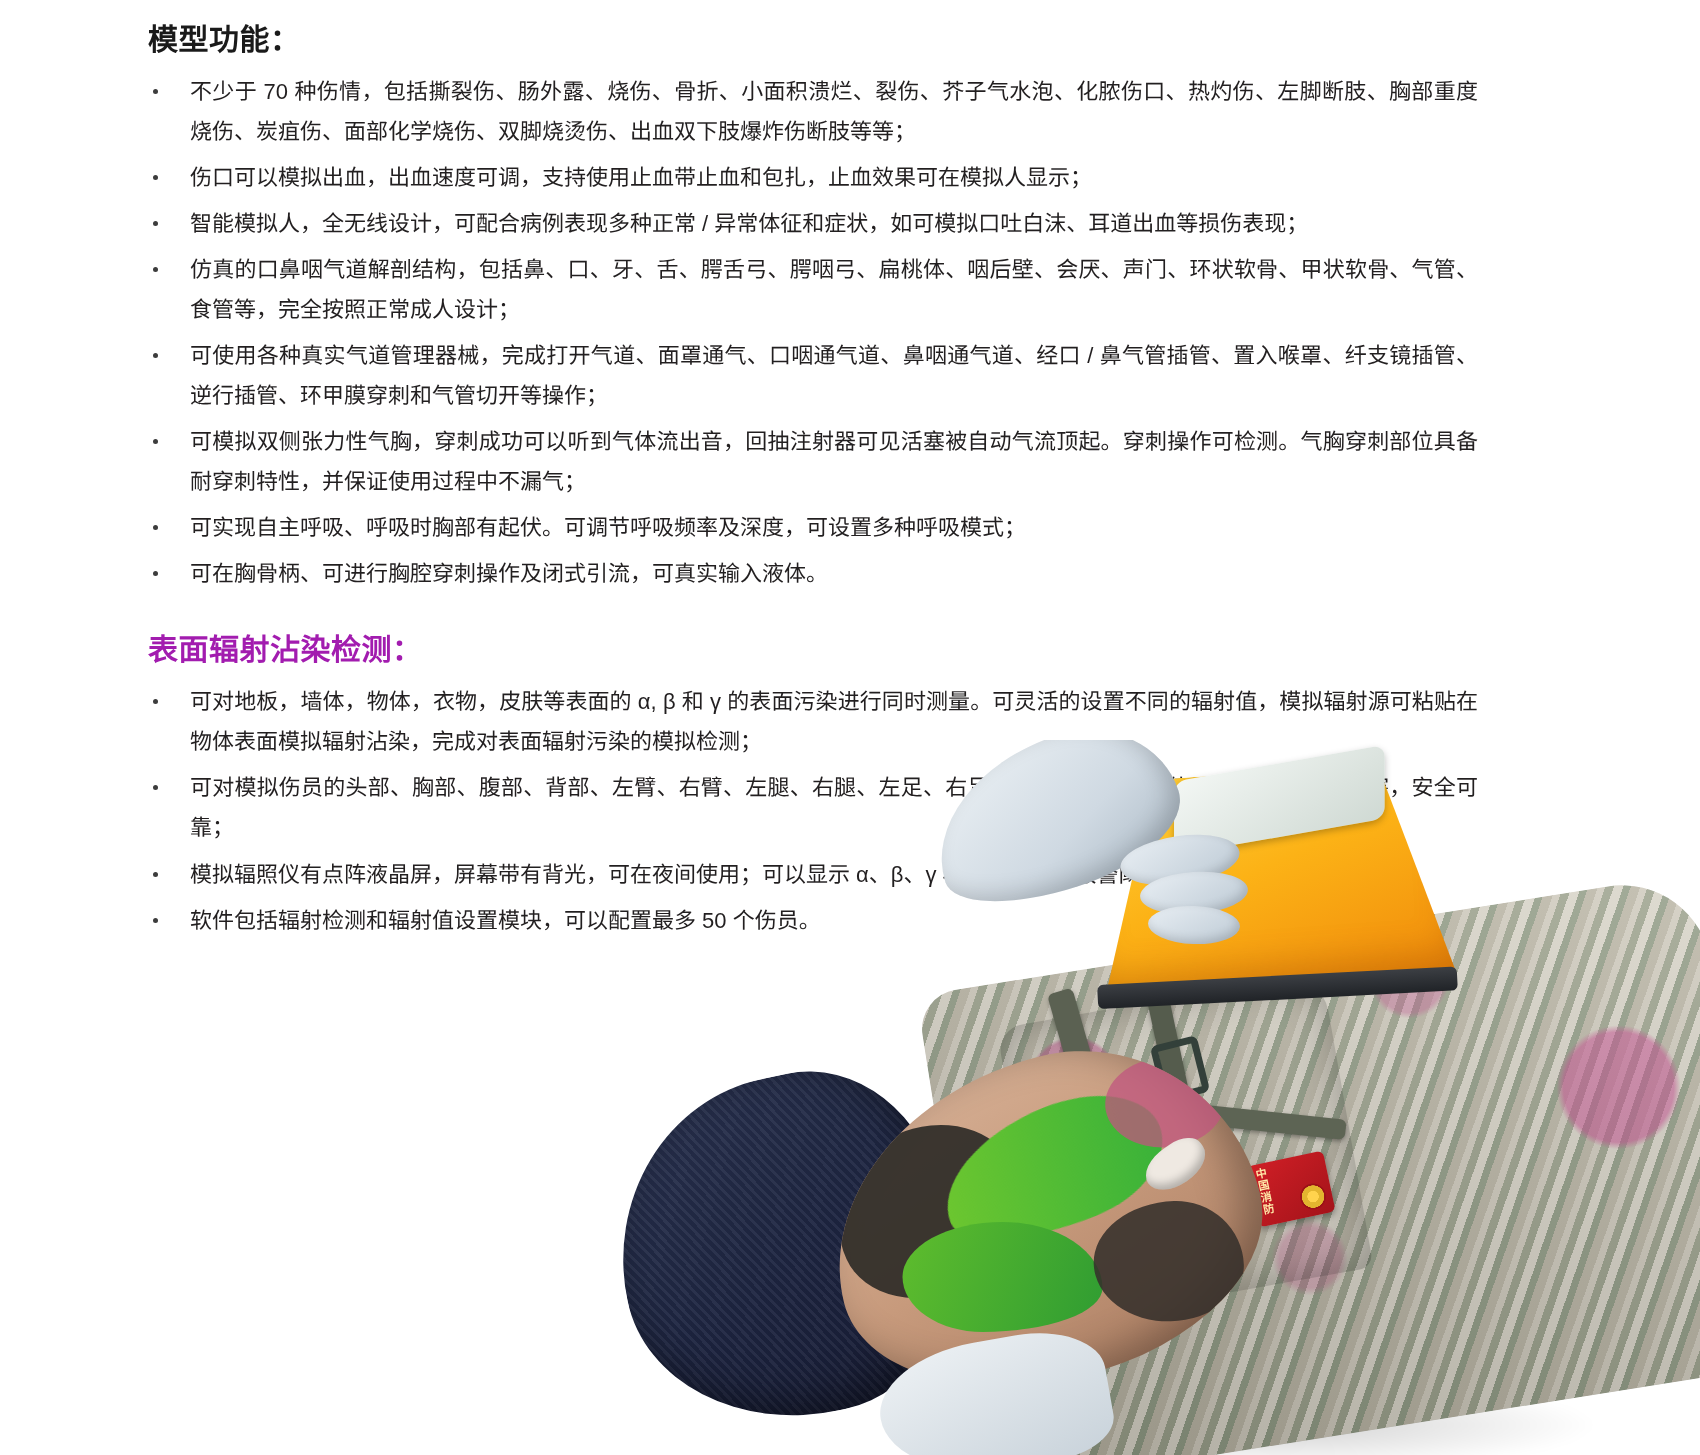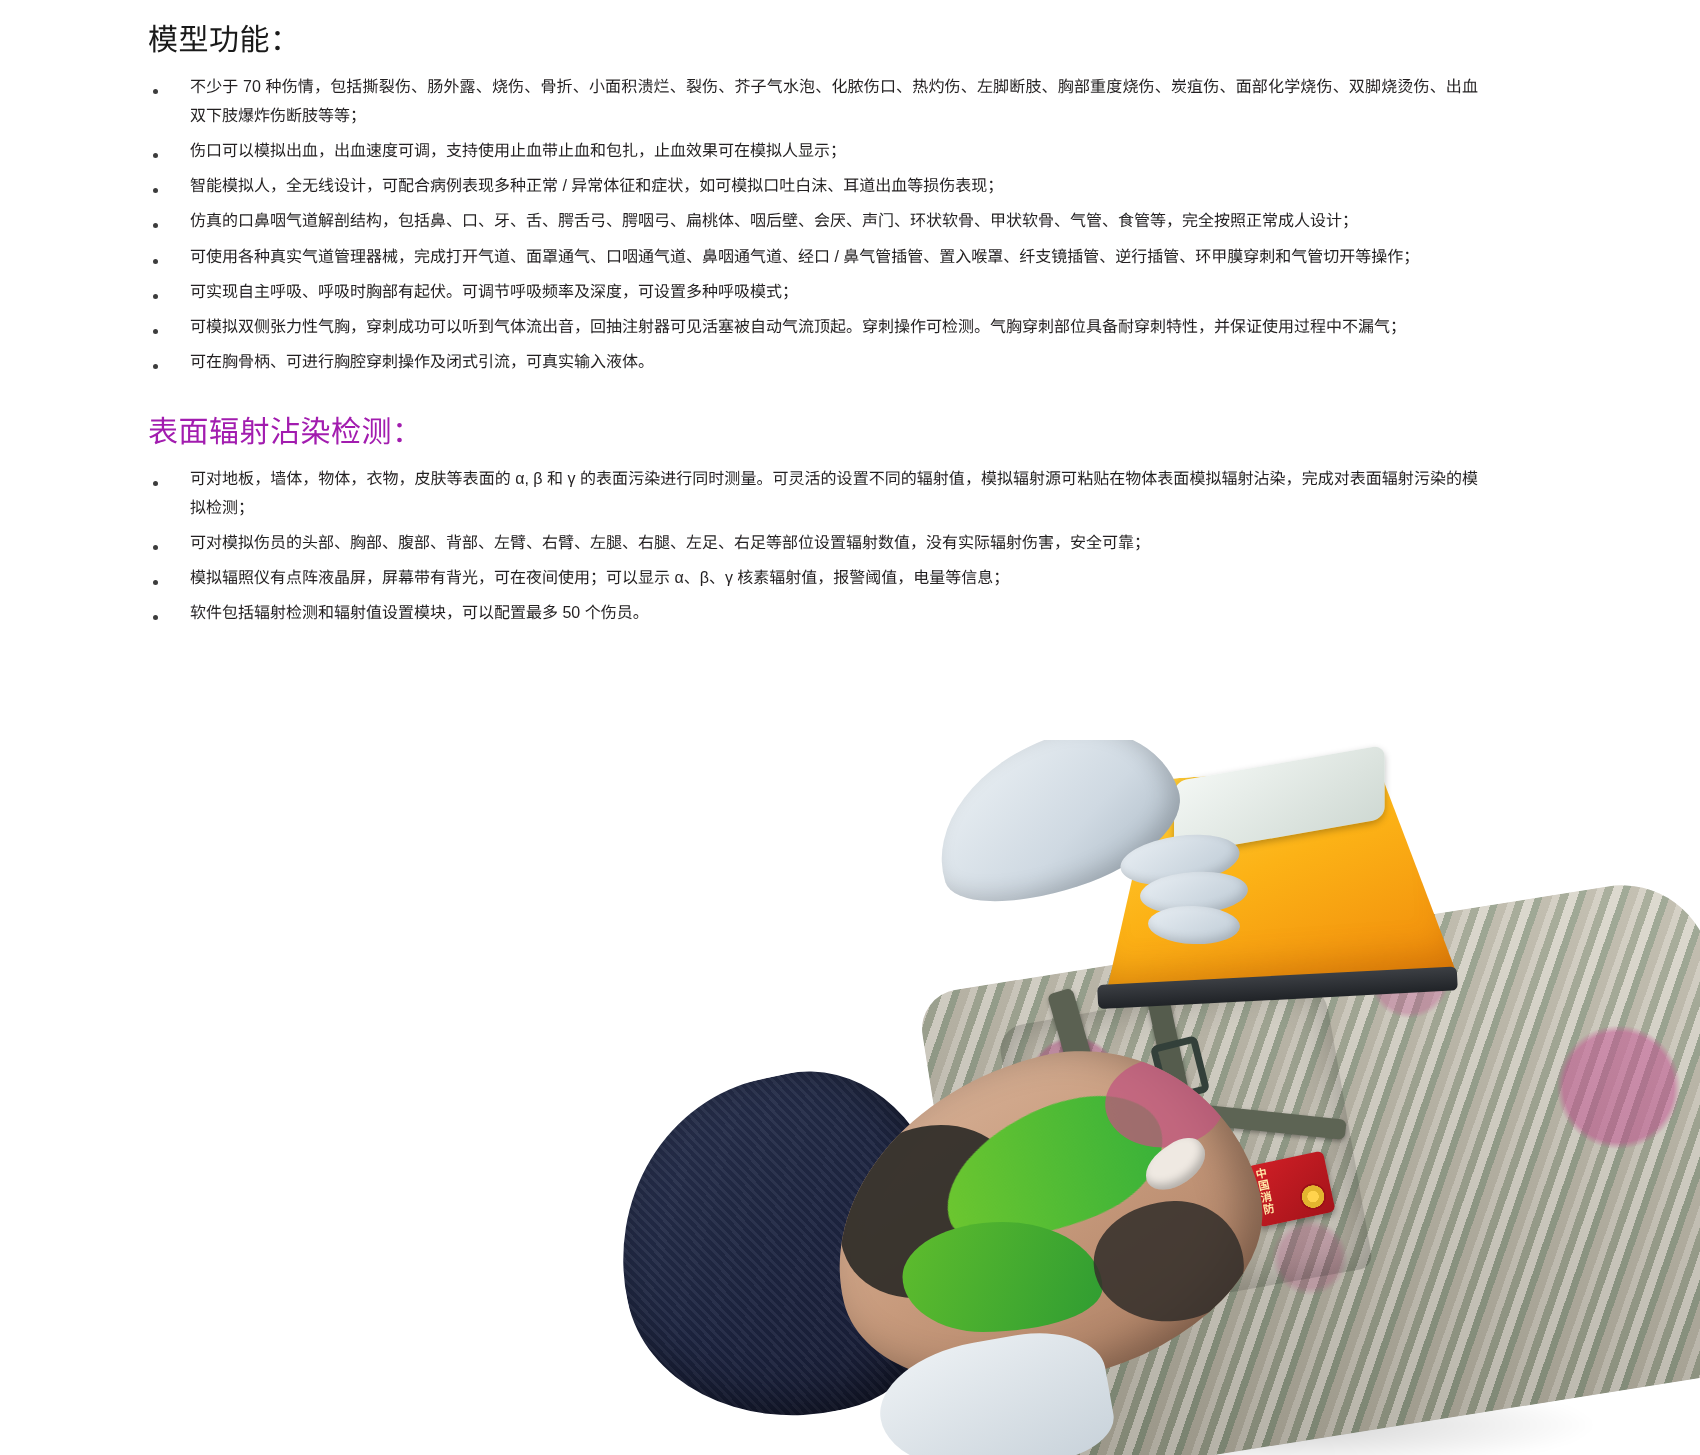--- a/index.html
+++ b/index.html
@@ -24,21 +24,21 @@
 
   .content {
     position: absolute;
     left: 148px;
     top: 22px;
     width: 1330px;
   }
 
   .section-title {
     font-size: 30px;
-    font-weight: normal;
+    font-weight: bold;
     letter-spacing: 0.5px;
     margin: 0 0 14px 0;
     line-height: 1.2;
   }
   .section-title.green {
     color: #a21caf;
   }
   .section-title.dark {
     color: #1a1a1a;
   }
@@ -49,21 +49,21 @@
 
   ul.bullets {
     list-style: none;
     margin: 0;
     padding: 0;
   }
   ul.bullets > li {
     position: relative;
     padding-left: 42px;
     margin-bottom: 6px;
-    font-size: 16px;
+    font-size: 22px;
     line-height: 1.82;
     color: #221f20;
     text-align: justify;
     text-justify: inter-ideograph;
   }
   ul.bullets > li::before {
     content: "";
     position: absolute;
     left: 5px;
     top: 17px;
@@ -377,22 +377,22 @@
   <div class="content">
 
     <section class="section">
       <h2 class="section-title dark">模型功能：</h2>
       <ul class="bullets">
         <li>不少于 70 种伤情，包括撕裂伤、肠外露、烧伤、骨折、小面积溃烂、裂伤、芥子气水泡、化脓伤口、热灼伤、左脚断肢、胸部重度烧伤、炭疽伤、面部化学烧伤、双脚烧烫伤、出血双下肢爆炸伤断肢等等；</li>
         <li>伤口可以模拟出血，出血速度可调，支持使用止血带止血和包扎，止血效果可在模拟人显示；</li>
         <li>智能模拟人，全无线设计，可配合病例表现多种正常 / 异常体征和症状，如可模拟口吐白沫、耳道出血等损伤表现；</li>
         <li>仿真的口鼻咽气道解剖结构，包括鼻、口、牙、舌、腭舌弓、腭咽弓、扁桃体、咽后壁、会厌、声门、环状软骨、甲状软骨、气管、食管等，完全按照正常成人设计；</li>
         <li>可使用各种真实气道管理器械，完成打开气道、面罩通气、口咽通气道、鼻咽通气道、经口 / 鼻气管插管、置入喉罩、纤支镜插管、逆行插管、环甲膜穿刺和气管切开等操作；</li>
+        <li>可模拟双侧张力性气胸，穿刺成功可以听到气体流出音，回抽注射器可见活塞被自动气流顶起。穿刺操作可检测。气胸穿刺部位具备耐穿刺特性，并保证使用过程中不漏气；</li>
         <li>可实现自主呼吸、呼吸时胸部有起伏。可调节呼吸频率及深度，可设置多种呼吸模式；</li>
-        <li>可模拟双侧张力性气胸，穿刺成功可以听到气体流出音，回抽注射器可见活塞被自动气流顶起。穿刺操作可检测。气胸穿刺部位具备耐穿刺特性，并保证使用过程中不漏气；</li>
         <li>可在胸骨柄、可进行胸腔穿刺操作及闭式引流，可真实输入液体。</li>
       </ul>
     </section>
 
     <section class="section">
       <h2 class="section-title green">表面辐射沾染检测：</h2>
       <ul class="bullets">
         <li>可对地板，墙体，物体，衣物，皮肤等表面的 α, β 和 γ 的表面污染进行同时测量。可灵活的设置不同的辐射值，模拟辐射源可粘贴在物体表面模拟辐射沾染，完成对表面辐射污染的模拟检测；</li>
         <li>可对模拟伤员的头部、胸部、腹部、背部、左臂、右臂、左腿、右腿、左足、右足等部位设置辐射数值，没有实际辐射伤害，安全可靠；</li>
         <li>模拟辐照仪有点阵液晶屏，屏幕带有背光，可在夜间使用；可以显示 α、β、γ 核素辐射值，报警阈值，电量等信息；</li>

